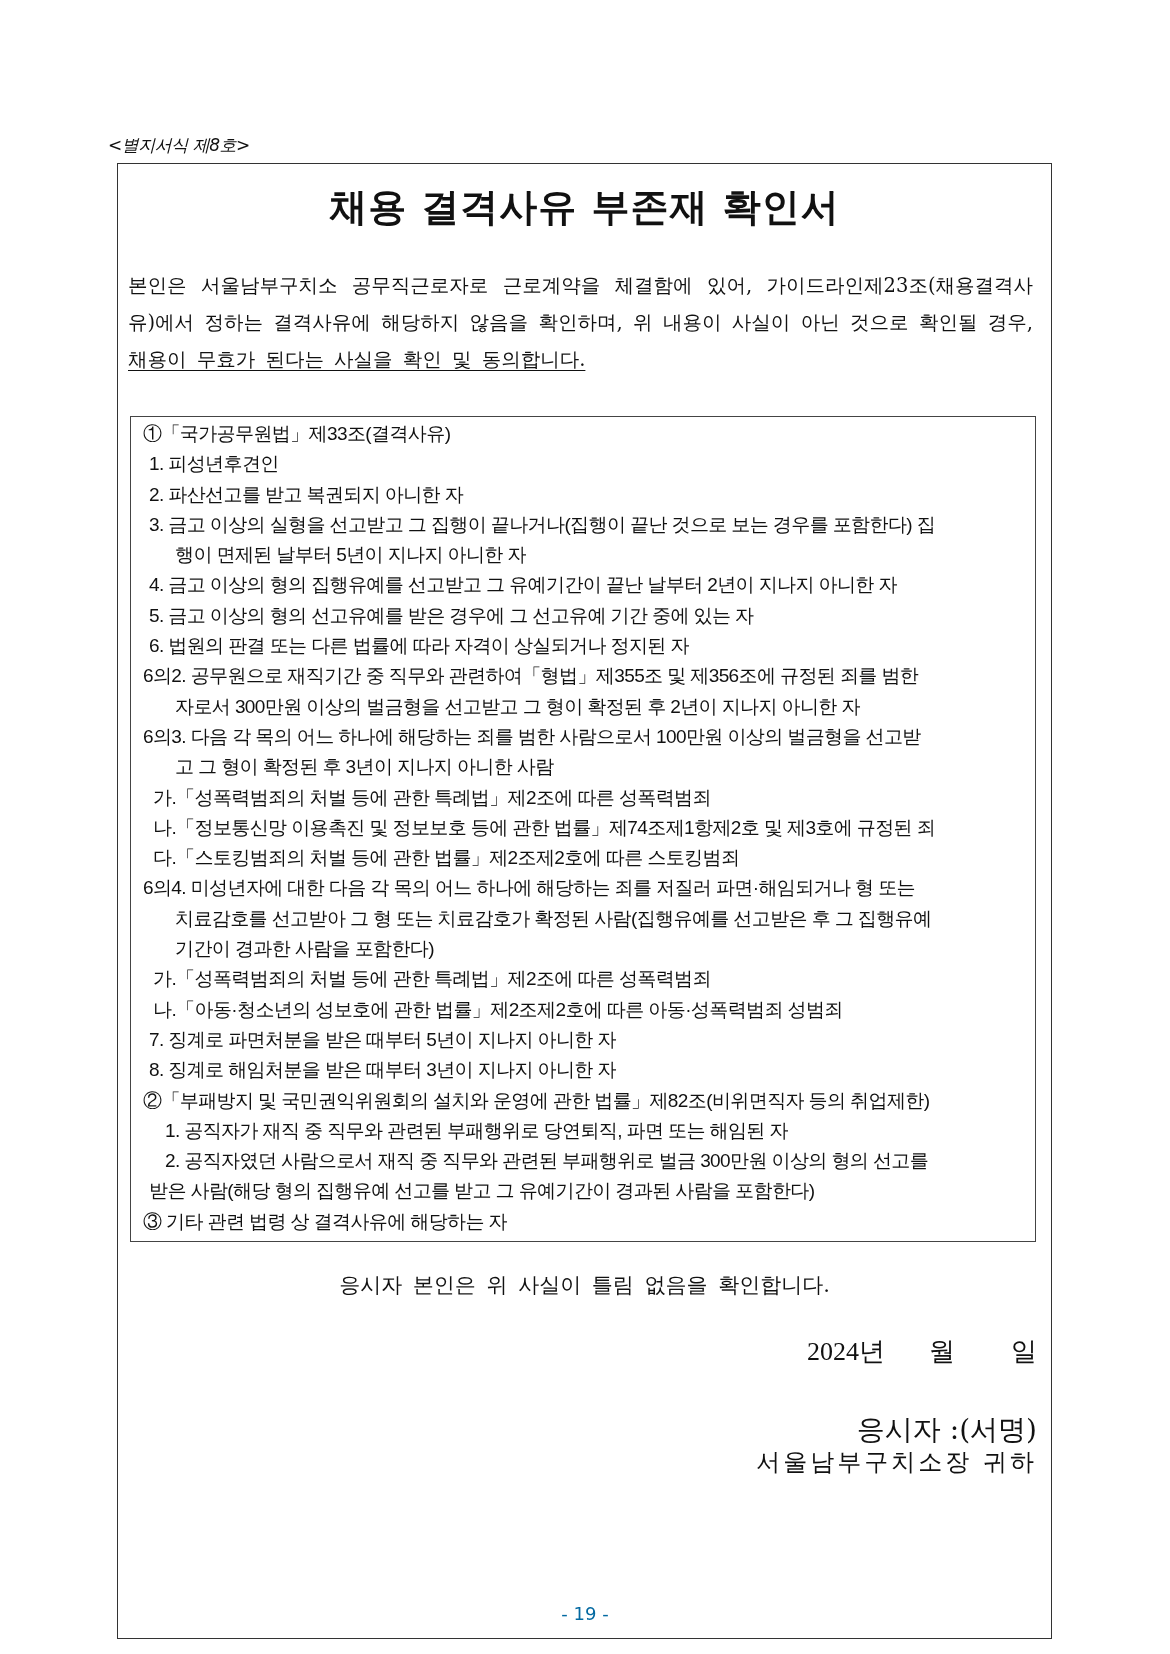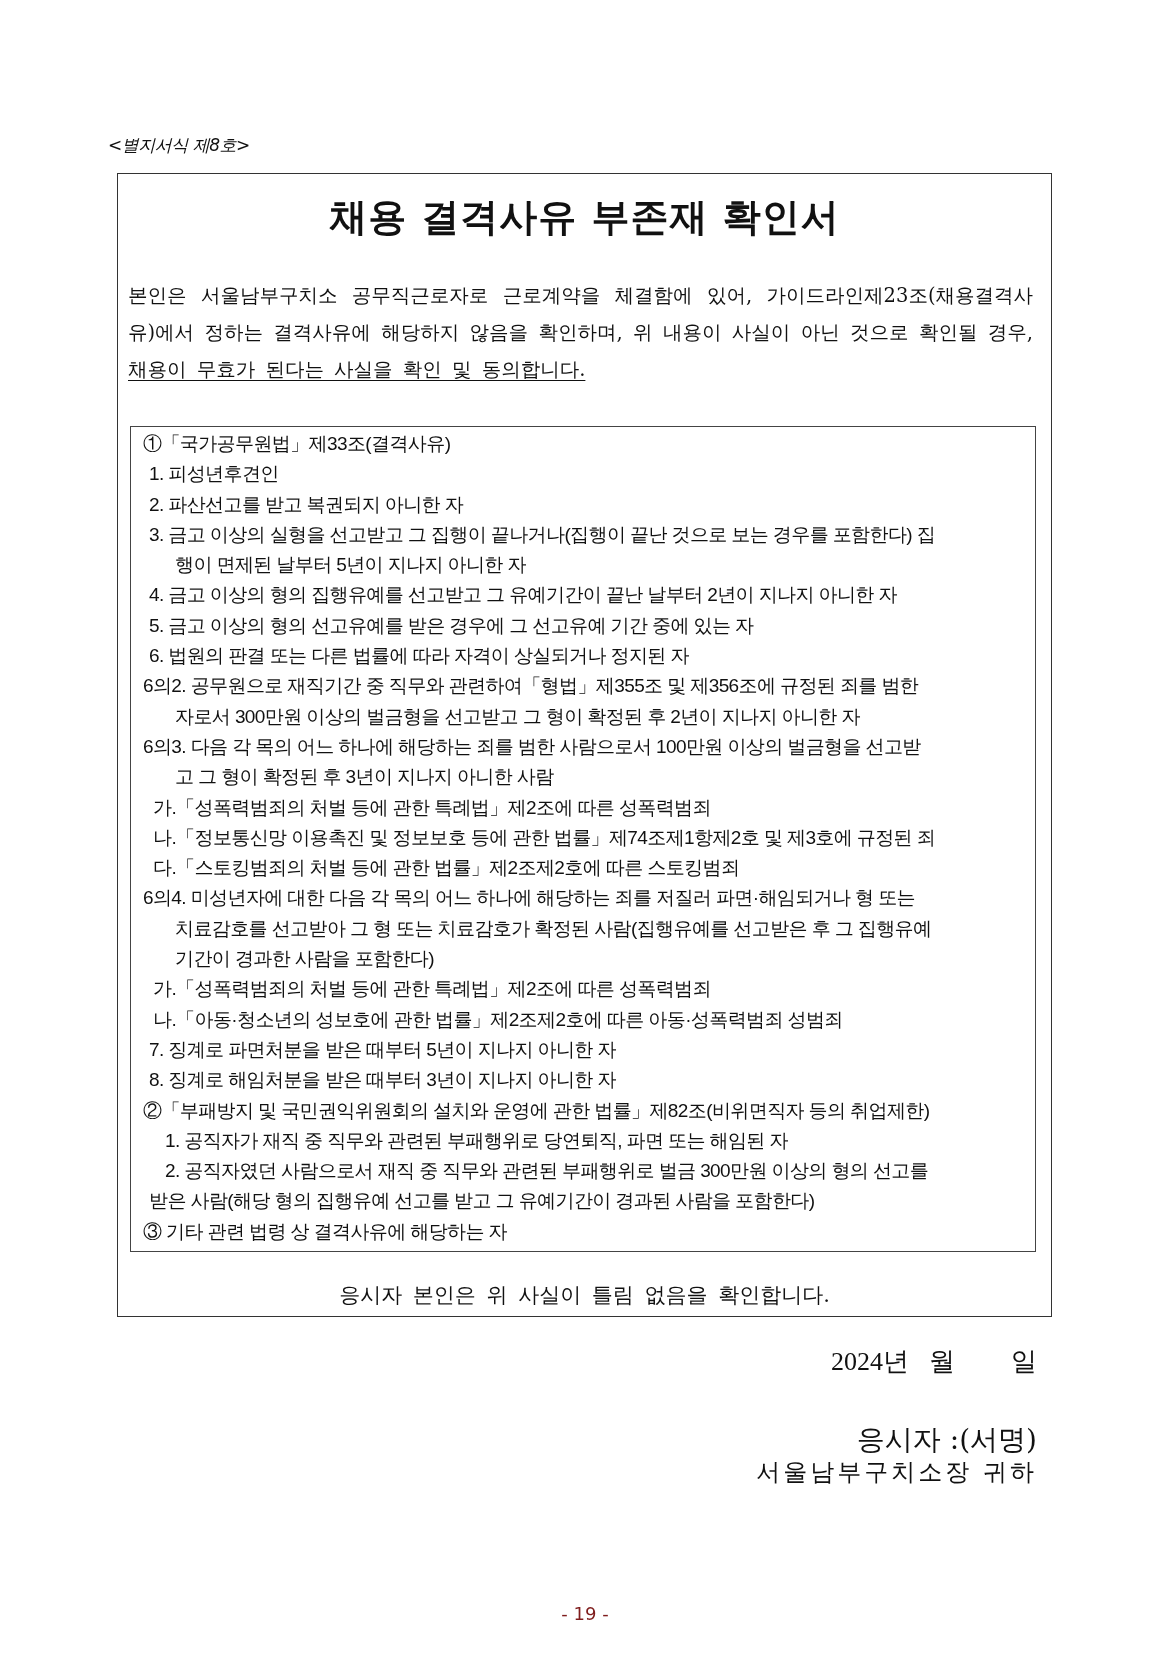--- a/index.html
+++ b/index.html
@@ -2,21 +2,21 @@
 <html><head>
 <meta charset="utf-8">
 <style>
   html, body { margin: 0; padding: 0; background: #ffffff; }
   body { width: 1170px; height: 1654px; position: relative; overflow: hidden; color: #111; }
   .form-no {
     position: absolute; left: 108px; top: 134px;
     font-family: "DejaVu Sans", sans-serif; font-size: 17px; letter-spacing: -0.5px; font-style: italic;
   }
   .outer {
-    position: absolute; left: 117px; top: 173px; width: 935px; height: 1144px;
+    position: absolute; left: 117px; top: 163px; width: 935px; height: 1476px;
     border: 1.5px solid #333; box-sizing: border-box;
   }
   .title {
     position: absolute; left: 0; right: 0; top: 18px; text-align: center;
     font-family: "DejaVu Sans", sans-serif; font-weight: bold; font-size: 38px; letter-spacing: 1px;
   }
   .intro {
     position: absolute; left: 10px; right: 18px; top: 103px;
     font-family: "DejaVu Serif", serif; font-size: 19.5px; line-height: 37px;
     text-align: justify; word-spacing: 4px;
@@ -39,33 +39,33 @@
   .ii1c { padding-left: 6px; }
   .confirm {
     position: absolute; left: 0; right: 0; top: 1107px; text-align: center;
     font-family: "DejaVu Serif", serif; font-size: 21px; word-spacing: 4px;
   }
   .date {
     position: absolute; right: 14px; top: 1170px;
     font-family: "Liberation Serif", serif; font-size: 26px; display: flex; gap: 0;
   }
   .date span { display: inline-block; }
-  .date .yr { margin-right: 20px; }
+  .date .yr { margin-right: 44px; }
   .date .mo { margin-right: 56px; }
   .signer {
     position: absolute; left: 540px; right: 14px; top: 1228px;
     font-family: "DejaVu Serif", serif; font-size: 28px; display: flex; justify-content: flex-end; margin-top: 19px;
   }
   .addressee {
     position: absolute; right: 14px; top: 1282px;
     font-family: "DejaVu Serif", serif; font-size: 24px; letter-spacing: 3px;
   }
   .page-no {
     position: absolute; left: 0; right: 0; top: 1603px; text-align: center;
-    font-family: "DejaVu Sans", sans-serif; font-size: 18px; color: #7f1d1d;
+    font-family: "DejaVu Sans", sans-serif; font-size: 18px; color: #0369a1;
   }
 </style>
 </head>
 <body>
 
 <div class="form-no">&lt;별지서식 제8호&gt;</div>
 
 <div class="outer">
   <div class="title">채용 결격사유 부존재 확인서</div>
 

